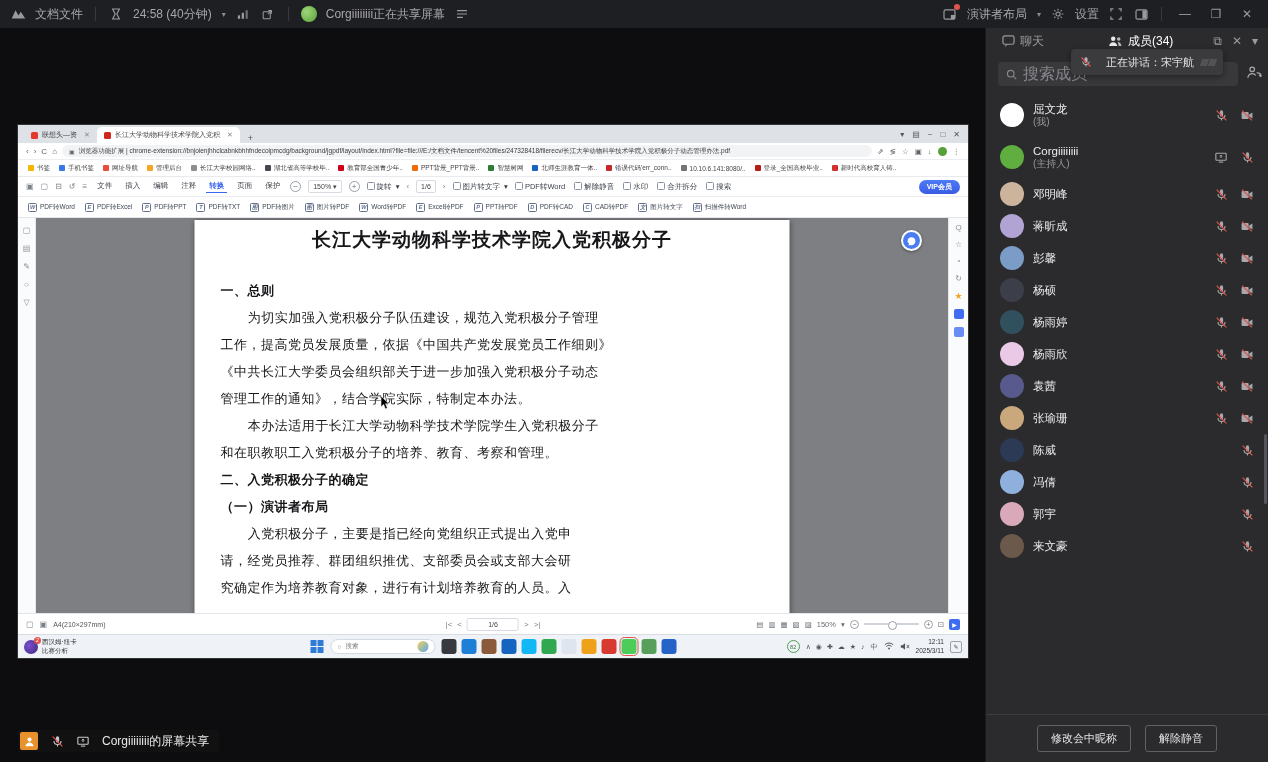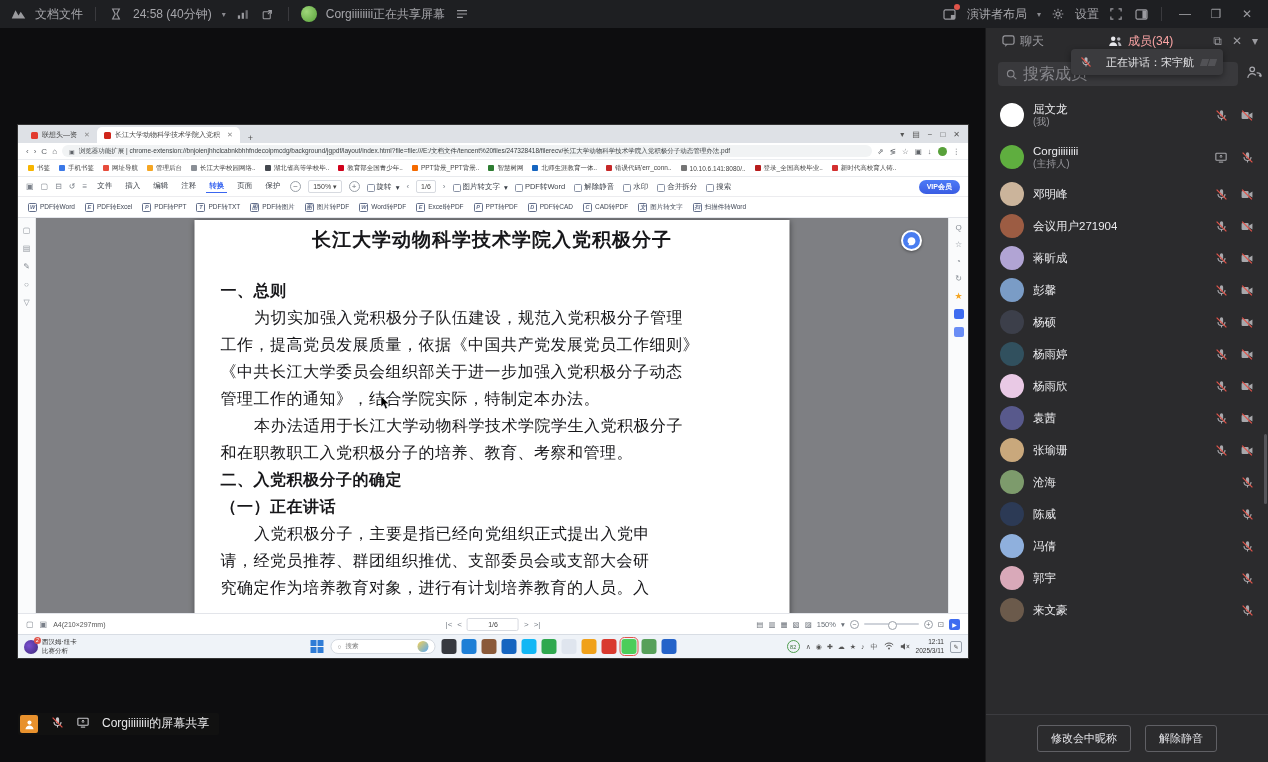--- a/index.html
+++ b/index.html
@@ -44,21 +44,21 @@
 
   
   .pdftb1{height:20px;background:#fff;display:flex;align-items:center;gap:7px;padding:0 8px;
           font-size:7.5px;color:#3a3f47;border-bottom:1px solid #ececef}
   .mini-ic{color:#7a8089;font-size:8px}
   .menuitem{padding:1px 3px}
   .menuitem.active{color:#3a66f0;font-weight:bold;border-bottom:1.5px solid #3a66f0}
   .zoombox,.pagebox{border:1px solid #d7dae0;border-radius:2px;padding:0 4px;height:13px;display:flex;align-items:center;font-size:7px;color:#444}
   .circle-ic{width:11px;height:11px;border:1px solid #9aa0a8;border-radius:50%;display:inline-flex;
              align-items:center;justify-content:center;font-size:8px;color:#6a7078}
-  .tool{display:flex;align-items:flex-end;gap:2px}
+  .tool{display:flex;align-items:flex-start;gap:2px}
   .tool .sq{width:8px;height:8px;border:1px solid #8a93a6;border-radius:1.5px}
   .vip{margin-left:auto;background:linear-gradient(#4d7bf7,#3a5ce2);color:#fff;font-weight:bold;
        font-size:7px;padding:2px 8px;border-radius:8px}
   .pdftb2{height:21px;background:#fff;display:flex;align-items:center;gap:10px;padding:0 10px;font-size:6.5px;
           color:#3f4654;border-bottom:1px solid #e3e5ea;overflow:hidden;white-space:nowrap}
   .cvt{display:flex;align-items:center;gap:3px;flex:none}
   .cvt .badge{width:9px;height:9px;border:1px solid #64708c;border-radius:1.5px;color:#64708c;font-size:5.5px;
               display:inline-flex;align-items:center;justify-content:center;font-weight:bold}
 
   
@@ -66,21 +66,21 @@
   .lstrip{width:18px;background:#fafbfc;border-right:1px solid #e6e8eb;display:flex;flex-direction:column;
           align-items:center;gap:9px;padding-top:8px;color:#8a9097;font-size:8px}
   .rstrip{width:20px;background:#fafbfc;border-left:1px solid #e6e8eb;display:flex;flex-direction:column;
           align-items:center;gap:8px;padding-top:5px;color:#8a9097;font-size:8px}
   .rstrip .org{color:#f5a623;font-size:9px}
   .rstrip .blu{width:10px;height:10px;background:#3f6cf0;border-radius:2px}
   .rstrip .blu2{width:10px;height:10px;background:#6a8df5;border-radius:2px}
   .canvas{flex:1;background:#7e7f83;position:relative;overflow:hidden}
   .page{position:absolute;left:50%;transform:translateX(-50%);top:2px;width:595px;height:420px;background:#fff;
         box-shadow:0 1px 6px rgba(0,0,0,.45);padding:4px 26px 0 26px;overflow:hidden}
-  .dl{font-family:"Liberation Serif","DejaVu Serif",serif;font-size:16px;line-height:27px;color:#17171a;letter-spacing:.5px}
+  .dl{font-family:"Liberation Serif","DejaVu Serif",serif;font-size:13px;line-height:27px;color:#17171a;letter-spacing:.5px}
   .dl.title{font-size:19px;line-height:32px;font-weight:bold;text-align:center;letter-spacing:1px}
   .dl.gap{height:21px}
   .dl.h{font-weight:bold}
   .dl.h2{font-weight:bold}
   .dl.indent{text-indent:2.1em}
   .float-btn{position:absolute;right:26px;top:12px;width:21px;height:21px;border-radius:50%;
              background:#4a7df0;border:2px solid #fff;box-shadow:0 1px 3px rgba(0,0,0,.4);
              display:flex;align-items:center;justify-content:center}
   .cursor{position:absolute;left:344px;top:178px;width:10px;height:14px}
 
@@ -109,31 +109,31 @@
   .tsearch .art{margin-left:auto;width:11px;height:11px;border-radius:50%;background:linear-gradient(135deg,#f7d154,#56a8f5)}
   .appic{width:15px;height:15px;border-radius:3px}
   .appic.shared{outline:1.5px solid #e0544a;outline-offset:1px;background:#4ccd5a}
   .tray{margin-left:auto;display:flex;align-items:center;gap:6px;color:#555;font-size:7px}
   .ring82{width:13px;height:13px;border:1.5px solid #4f9e4f;border-radius:50%;display:flex;align-items:center;
           justify-content:center;font-size:5.5px;color:#3a6e3a}
   .timeblock{text-align:right;font-size:6.5px;line-height:1.3;color:#333}
   .notif{width:12px;height:12px;border:1px solid #9aa2ad;border-radius:2px;font-size:6px;display:flex;align-items:center;justify-content:center;color:#555}
 
   
-  .share-pill{position:absolute;left:18px;bottom:27px;display:flex;align-items:flex-start;gap:12px;
+  .share-pill{position:absolute;left:18px;bottom:10px;display:flex;align-items:center;gap:12px;
               background:rgba(18,18,18,.9);padding:2px 10px 2px 2px;border-radius:2px;z-index:5}
   .share-avatar{width:18px;height:18px;border-radius:2px;background:#e8912d;display:flex;align-items:center;justify-content:center}
   .share-pill .label{color:#e8e8ea;font-size:12px}
 
   
   .panel{position:absolute;top:28px;right:0;width:283px;bottom:0;background:#2b2b2d;display:flex;
          flex-direction:column;border-left:1px solid #1a1a1c;z-index:20}
   .phead{height:26px;display:flex;align-items:center;padding:0 10px;color:#9a9a9f;font-size:12px;gap:4px}
   .ptab{display:flex;align-items:center;gap:5px;padding:0 6px;height:100%}
-  .ptab.active{color:#fca5a5}
+  .ptab.active{color:#ffffff}
   .phead-icons{margin-left:auto;display:flex;align-items:center;gap:10px;color:#9a9a9f}
   .toast{position:absolute;top:21px;left:85px;width:152px;height:26px;background:#3b3b3e;border-radius:4px;
          display:flex;align-items:center;gap:7px;padding:0 9px;z-index:9;box-shadow:0 2px 6px rgba(0,0,0,.4)}
   .toast .vsep{width:1px;height:12px;background:#56565a}
   .toast .txt{color:#e3e3e6;font-size:11px;white-space:nowrap}
   .toast .wm{margin-left:auto;display:flex;gap:1px;opacity:.5}
   .toast .wm i{width:7px;height:7px;background:#6a6a6e;transform:skewX(-18deg)}
   .searchrow{display:flex;align-items:center;gap:8px;padding:8px 12px 6px 12px}
   .searchbox{flex:1;height:24px;background:#39393c;border-radius:4px;display:flex;align-items:center;gap:6px;padding:0 8px}
   .searchbox input{flex:1;background:transparent;border:0;outline:0;color:#cfcfd4;font-size:16px;font-family:inherit}
@@ -482,21 +482,21 @@
             <div class="dl title">长江大学动物科学技术学院入党积极分子</div>
               <div class="dl gap"></div>
               <div class="dl h">一、总则</div>
               <div class="dl indent">为切实加强入党积极分子队伍建设，规范入党积极分子管理</div>
               <div class="dl body">工作，提高党员发展质量，依据《中国共产党发展党员工作细则》</div>
               <div class="dl body">《中共长江大学委员会组织部关于进一步加强入党积极分子动态</div>
               <div class="dl body">管理工作的通知》，结合学院实际，特制定本办法。</div>
               <div class="dl indent">本办法适用于长江大学动物科学技术学院学生入党积极分子</div>
               <div class="dl body">和在职教职工入党积极分子的培养、教育、考察和管理。</div>
               <div class="dl h">二、入党积极分子的确定</div>
-              <div class="dl h2">（一）正在讲话</div>
+              <div class="dl h2">（一）演讲者布局</div>
               <div class="dl indent">入党积极分子，主要是指已经向党组织正式提出入党申</div>
               <div class="dl body">请，经党员推荐、群团组织推优、支部委员会或支部大会研</div>
               <div class="dl body">究确定作为培养教育对象，进行有计划培养教育的人员。入</div>
           </div>
           <div class="float-btn">
             <svg width="11" height="11" viewBox="0 0 14 14">
                 <path d="M2 8c0-3 2.2-5 5-5s5 2 5 5-2.2 5-5 5H3l1-2.2C2.7 10 2 9.1 2 8z" fill="#fff"></path>
               </svg>
           </div>
           <svg class="cursor" viewBox="0 0 10 14">
@@ -762,24 +762,25 @@
               <svg width="14" height="13" viewBox="0 0 24 24">
                 <rect x="2" y="5.5" width="13" height="13" rx="2" fill="#a8a8ac"></rect>
                 <path d="M16 10l6-3.5v11L16 14z" fill="#a8a8ac"></path>
                 <line x1="3" y1="3" x2="21" y2="21" stroke="#e0544a" stroke-width="2.2"></line>
               </svg>
             </span>
           </span>
         </div>
 
 
-        <div class="mrow">
-          <span class="m-avatar" style="background: rgb(156, 92, 67);"></span>
-          <span class="m-names">
-            <span class="m-name">会议用户271904</span>
+
+        <div class="mrow">
+          <span class="m-avatar" style="background: rgb(177, 164, 212);"></span>
+          <span class="m-names">
+            <span class="m-name">蒋昕成</span>
 
           </span>
           <span class="m-icons">
             <span class="st-icon">
               <svg width="13" height="13" viewBox="0 0 24 24">
                 <rect x="9" y="2.5" width="6" height="11.5" rx="3" fill="#a8a8ac"></rect>
                 <path d="M5.5 11a6.5 6.5 0 0 0 13 0M12 17.5V21" fill="none" stroke="#a8a8ac" stroke-width="2"></path>
                 <line x1="3" y1="3" x2="21" y2="21" stroke="#e0544a" stroke-width="2.2"></line>
               </svg>
             </span>
@@ -787,23 +788,23 @@
               <svg width="14" height="13" viewBox="0 0 24 24">
                 <rect x="2" y="5.5" width="13" height="13" rx="2" fill="#a8a8ac"></rect>
                 <path d="M16 10l6-3.5v11L16 14z" fill="#a8a8ac"></path>
                 <line x1="3" y1="3" x2="21" y2="21" stroke="#e0544a" stroke-width="2.2"></line>
               </svg>
             </span>
           </span>
         </div>
 
         <div class="mrow">
-          <span class="m-avatar" style="background: rgb(177, 164, 212);"></span>
-          <span class="m-names">
-            <span class="m-name">蒋昕成</span>
+          <span class="m-avatar" style="background: rgb(122, 156, 198);"></span>
+          <span class="m-names">
+            <span class="m-name">彭馨</span>
 
           </span>
           <span class="m-icons">
             <span class="st-icon">
               <svg width="13" height="13" viewBox="0 0 24 24">
                 <rect x="9" y="2.5" width="6" height="11.5" rx="3" fill="#a8a8ac"></rect>
                 <path d="M5.5 11a6.5 6.5 0 0 0 13 0M12 17.5V21" fill="none" stroke="#a8a8ac" stroke-width="2"></path>
                 <line x1="3" y1="3" x2="21" y2="21" stroke="#e0544a" stroke-width="2.2"></line>
               </svg>
             </span>
@@ -811,23 +812,23 @@
               <svg width="14" height="13" viewBox="0 0 24 24">
                 <rect x="2" y="5.5" width="13" height="13" rx="2" fill="#a8a8ac"></rect>
                 <path d="M16 10l6-3.5v11L16 14z" fill="#a8a8ac"></path>
                 <line x1="3" y1="3" x2="21" y2="21" stroke="#e0544a" stroke-width="2.2"></line>
               </svg>
             </span>
           </span>
         </div>
 
         <div class="mrow">
-          <span class="m-avatar" style="background: rgb(122, 156, 198);"></span>
-          <span class="m-names">
-            <span class="m-name">彭馨</span>
+          <span class="m-avatar" style="background: rgb(60, 63, 74);"></span>
+          <span class="m-names">
+            <span class="m-name">杨硕</span>
 
           </span>
           <span class="m-icons">
             <span class="st-icon">
               <svg width="13" height="13" viewBox="0 0 24 24">
                 <rect x="9" y="2.5" width="6" height="11.5" rx="3" fill="#a8a8ac"></rect>
                 <path d="M5.5 11a6.5 6.5 0 0 0 13 0M12 17.5V21" fill="none" stroke="#a8a8ac" stroke-width="2"></path>
                 <line x1="3" y1="3" x2="21" y2="21" stroke="#e0544a" stroke-width="2.2"></line>
               </svg>
             </span>
@@ -835,23 +836,23 @@
               <svg width="14" height="13" viewBox="0 0 24 24">
                 <rect x="2" y="5.5" width="13" height="13" rx="2" fill="#a8a8ac"></rect>
                 <path d="M16 10l6-3.5v11L16 14z" fill="#a8a8ac"></path>
                 <line x1="3" y1="3" x2="21" y2="21" stroke="#e0544a" stroke-width="2.2"></line>
               </svg>
             </span>
           </span>
         </div>
 
         <div class="mrow">
-          <span class="m-avatar" style="background: rgb(60, 63, 74);"></span>
-          <span class="m-names">
-            <span class="m-name">杨硕</span>
+          <span class="m-avatar" style="background: rgb(49, 80, 94);"></span>
+          <span class="m-names">
+            <span class="m-name">杨雨婷</span>
 
           </span>
           <span class="m-icons">
             <span class="st-icon">
               <svg width="13" height="13" viewBox="0 0 24 24">
                 <rect x="9" y="2.5" width="6" height="11.5" rx="3" fill="#a8a8ac"></rect>
                 <path d="M5.5 11a6.5 6.5 0 0 0 13 0M12 17.5V21" fill="none" stroke="#a8a8ac" stroke-width="2"></path>
                 <line x1="3" y1="3" x2="21" y2="21" stroke="#e0544a" stroke-width="2.2"></line>
               </svg>
             </span>
@@ -859,23 +860,23 @@
               <svg width="14" height="13" viewBox="0 0 24 24">
                 <rect x="2" y="5.5" width="13" height="13" rx="2" fill="#a8a8ac"></rect>
                 <path d="M16 10l6-3.5v11L16 14z" fill="#a8a8ac"></path>
                 <line x1="3" y1="3" x2="21" y2="21" stroke="#e0544a" stroke-width="2.2"></line>
               </svg>
             </span>
           </span>
         </div>
 
         <div class="mrow">
-          <span class="m-avatar" style="background: rgb(49, 80, 94);"></span>
-          <span class="m-names">
-            <span class="m-name">杨雨婷</span>
+          <span class="m-avatar" style="background: rgb(233, 201, 229);"></span>
+          <span class="m-names">
+            <span class="m-name">杨雨欣</span>
 
           </span>
           <span class="m-icons">
             <span class="st-icon">
               <svg width="13" height="13" viewBox="0 0 24 24">
                 <rect x="9" y="2.5" width="6" height="11.5" rx="3" fill="#a8a8ac"></rect>
                 <path d="M5.5 11a6.5 6.5 0 0 0 13 0M12 17.5V21" fill="none" stroke="#a8a8ac" stroke-width="2"></path>
                 <line x1="3" y1="3" x2="21" y2="21" stroke="#e0544a" stroke-width="2.2"></line>
               </svg>
             </span>
@@ -883,23 +884,23 @@
               <svg width="14" height="13" viewBox="0 0 24 24">
                 <rect x="2" y="5.5" width="13" height="13" rx="2" fill="#a8a8ac"></rect>
                 <path d="M16 10l6-3.5v11L16 14z" fill="#a8a8ac"></path>
                 <line x1="3" y1="3" x2="21" y2="21" stroke="#e0544a" stroke-width="2.2"></line>
               </svg>
             </span>
           </span>
         </div>
 
         <div class="mrow">
-          <span class="m-avatar" style="background: rgb(233, 201, 229);"></span>
-          <span class="m-names">
-            <span class="m-name">杨雨欣</span>
+          <span class="m-avatar" style="background: rgb(88, 89, 140);"></span>
+          <span class="m-names">
+            <span class="m-name">袁茜</span>
 
           </span>
           <span class="m-icons">
             <span class="st-icon">
               <svg width="13" height="13" viewBox="0 0 24 24">
                 <rect x="9" y="2.5" width="6" height="11.5" rx="3" fill="#a8a8ac"></rect>
                 <path d="M5.5 11a6.5 6.5 0 0 0 13 0M12 17.5V21" fill="none" stroke="#a8a8ac" stroke-width="2"></path>
                 <line x1="3" y1="3" x2="21" y2="21" stroke="#e0544a" stroke-width="2.2"></line>
               </svg>
             </span>
@@ -907,83 +908,43 @@
               <svg width="14" height="13" viewBox="0 0 24 24">
                 <rect x="2" y="5.5" width="13" height="13" rx="2" fill="#a8a8ac"></rect>
                 <path d="M16 10l6-3.5v11L16 14z" fill="#a8a8ac"></path>
                 <line x1="3" y1="3" x2="21" y2="21" stroke="#e0544a" stroke-width="2.2"></line>
               </svg>
             </span>
           </span>
         </div>
 
         <div class="mrow">
-          <span class="m-avatar" style="background: rgb(88, 89, 140);"></span>
-          <span class="m-names">
-            <span class="m-name">袁茜</span>
+          <span class="m-avatar" style="background: rgb(201, 168, 124);"></span>
+          <span class="m-names">
+            <span class="m-name">张瑜珊</span>
 
           </span>
           <span class="m-icons">
             <span class="st-icon">
               <svg width="13" height="13" viewBox="0 0 24 24">
                 <rect x="9" y="2.5" width="6" height="11.5" rx="3" fill="#a8a8ac"></rect>
                 <path d="M5.5 11a6.5 6.5 0 0 0 13 0M12 17.5V21" fill="none" stroke="#a8a8ac" stroke-width="2"></path>
                 <line x1="3" y1="3" x2="21" y2="21" stroke="#e0544a" stroke-width="2.2"></line>
               </svg>
             </span>
             <span class="st-icon">
               <svg width="14" height="13" viewBox="0 0 24 24">
                 <rect x="2" y="5.5" width="13" height="13" rx="2" fill="#a8a8ac"></rect>
                 <path d="M16 10l6-3.5v11L16 14z" fill="#a8a8ac"></path>
                 <line x1="3" y1="3" x2="21" y2="21" stroke="#e0544a" stroke-width="2.2"></line>
               </svg>
             </span>
           </span>
         </div>
 
-        <div class="mrow">
-          <span class="m-avatar" style="background: rgb(201, 168, 124);"></span>
-          <span class="m-names">
-            <span class="m-name">张瑜珊</span>
-
-          </span>
-          <span class="m-icons">
-            <span class="st-icon">
-              <svg width="13" height="13" viewBox="0 0 24 24">
-                <rect x="9" y="2.5" width="6" height="11.5" rx="3" fill="#a8a8ac"></rect>
-                <path d="M5.5 11a6.5 6.5 0 0 0 13 0M12 17.5V21" fill="none" stroke="#a8a8ac" stroke-width="2"></path>
-                <line x1="3" y1="3" x2="21" y2="21" stroke="#e0544a" stroke-width="2.2"></line>
-              </svg>
-            </span>
-            <span class="st-icon">
-              <svg width="14" height="13" viewBox="0 0 24 24">
-                <rect x="2" y="5.5" width="13" height="13" rx="2" fill="#a8a8ac"></rect>
-                <path d="M16 10l6-3.5v11L16 14z" fill="#a8a8ac"></path>
-                <line x1="3" y1="3" x2="21" y2="21" stroke="#e0544a" stroke-width="2.2"></line>
-              </svg>
-            </span>
-          </span>
-        </div>
-
-        <div class="mrow">
-          <span class="m-avatar" style="background: rgb(125, 155, 108);"></span>
-          <span class="m-names">
-            <span class="m-name">沧海</span>
-
-          </span>
-          <span class="m-icons">
-            <span class="st-icon">
-              <svg width="13" height="13" viewBox="0 0 24 24">
-                <rect x="9" y="2.5" width="6" height="11.5" rx="3" fill="#a8a8ac"></rect>
-                <path d="M5.5 11a6.5 6.5 0 0 0 13 0M12 17.5V21" fill="none" stroke="#a8a8ac" stroke-width="2"></path>
-                <line x1="3" y1="3" x2="21" y2="21" stroke="#e0544a" stroke-width="2.2"></line>
-              </svg>
-            </span>
-          </span>
-        </div>
 
         <div class="mrow">
           <span class="m-avatar" style="background: rgb(44, 58, 85);"></span>
           <span class="m-names">
             <span class="m-name">陈威</span>
 
           </span>
           <span class="m-icons">
             <span class="st-icon">
               <svg width="13" height="13" viewBox="0 0 24 24">

